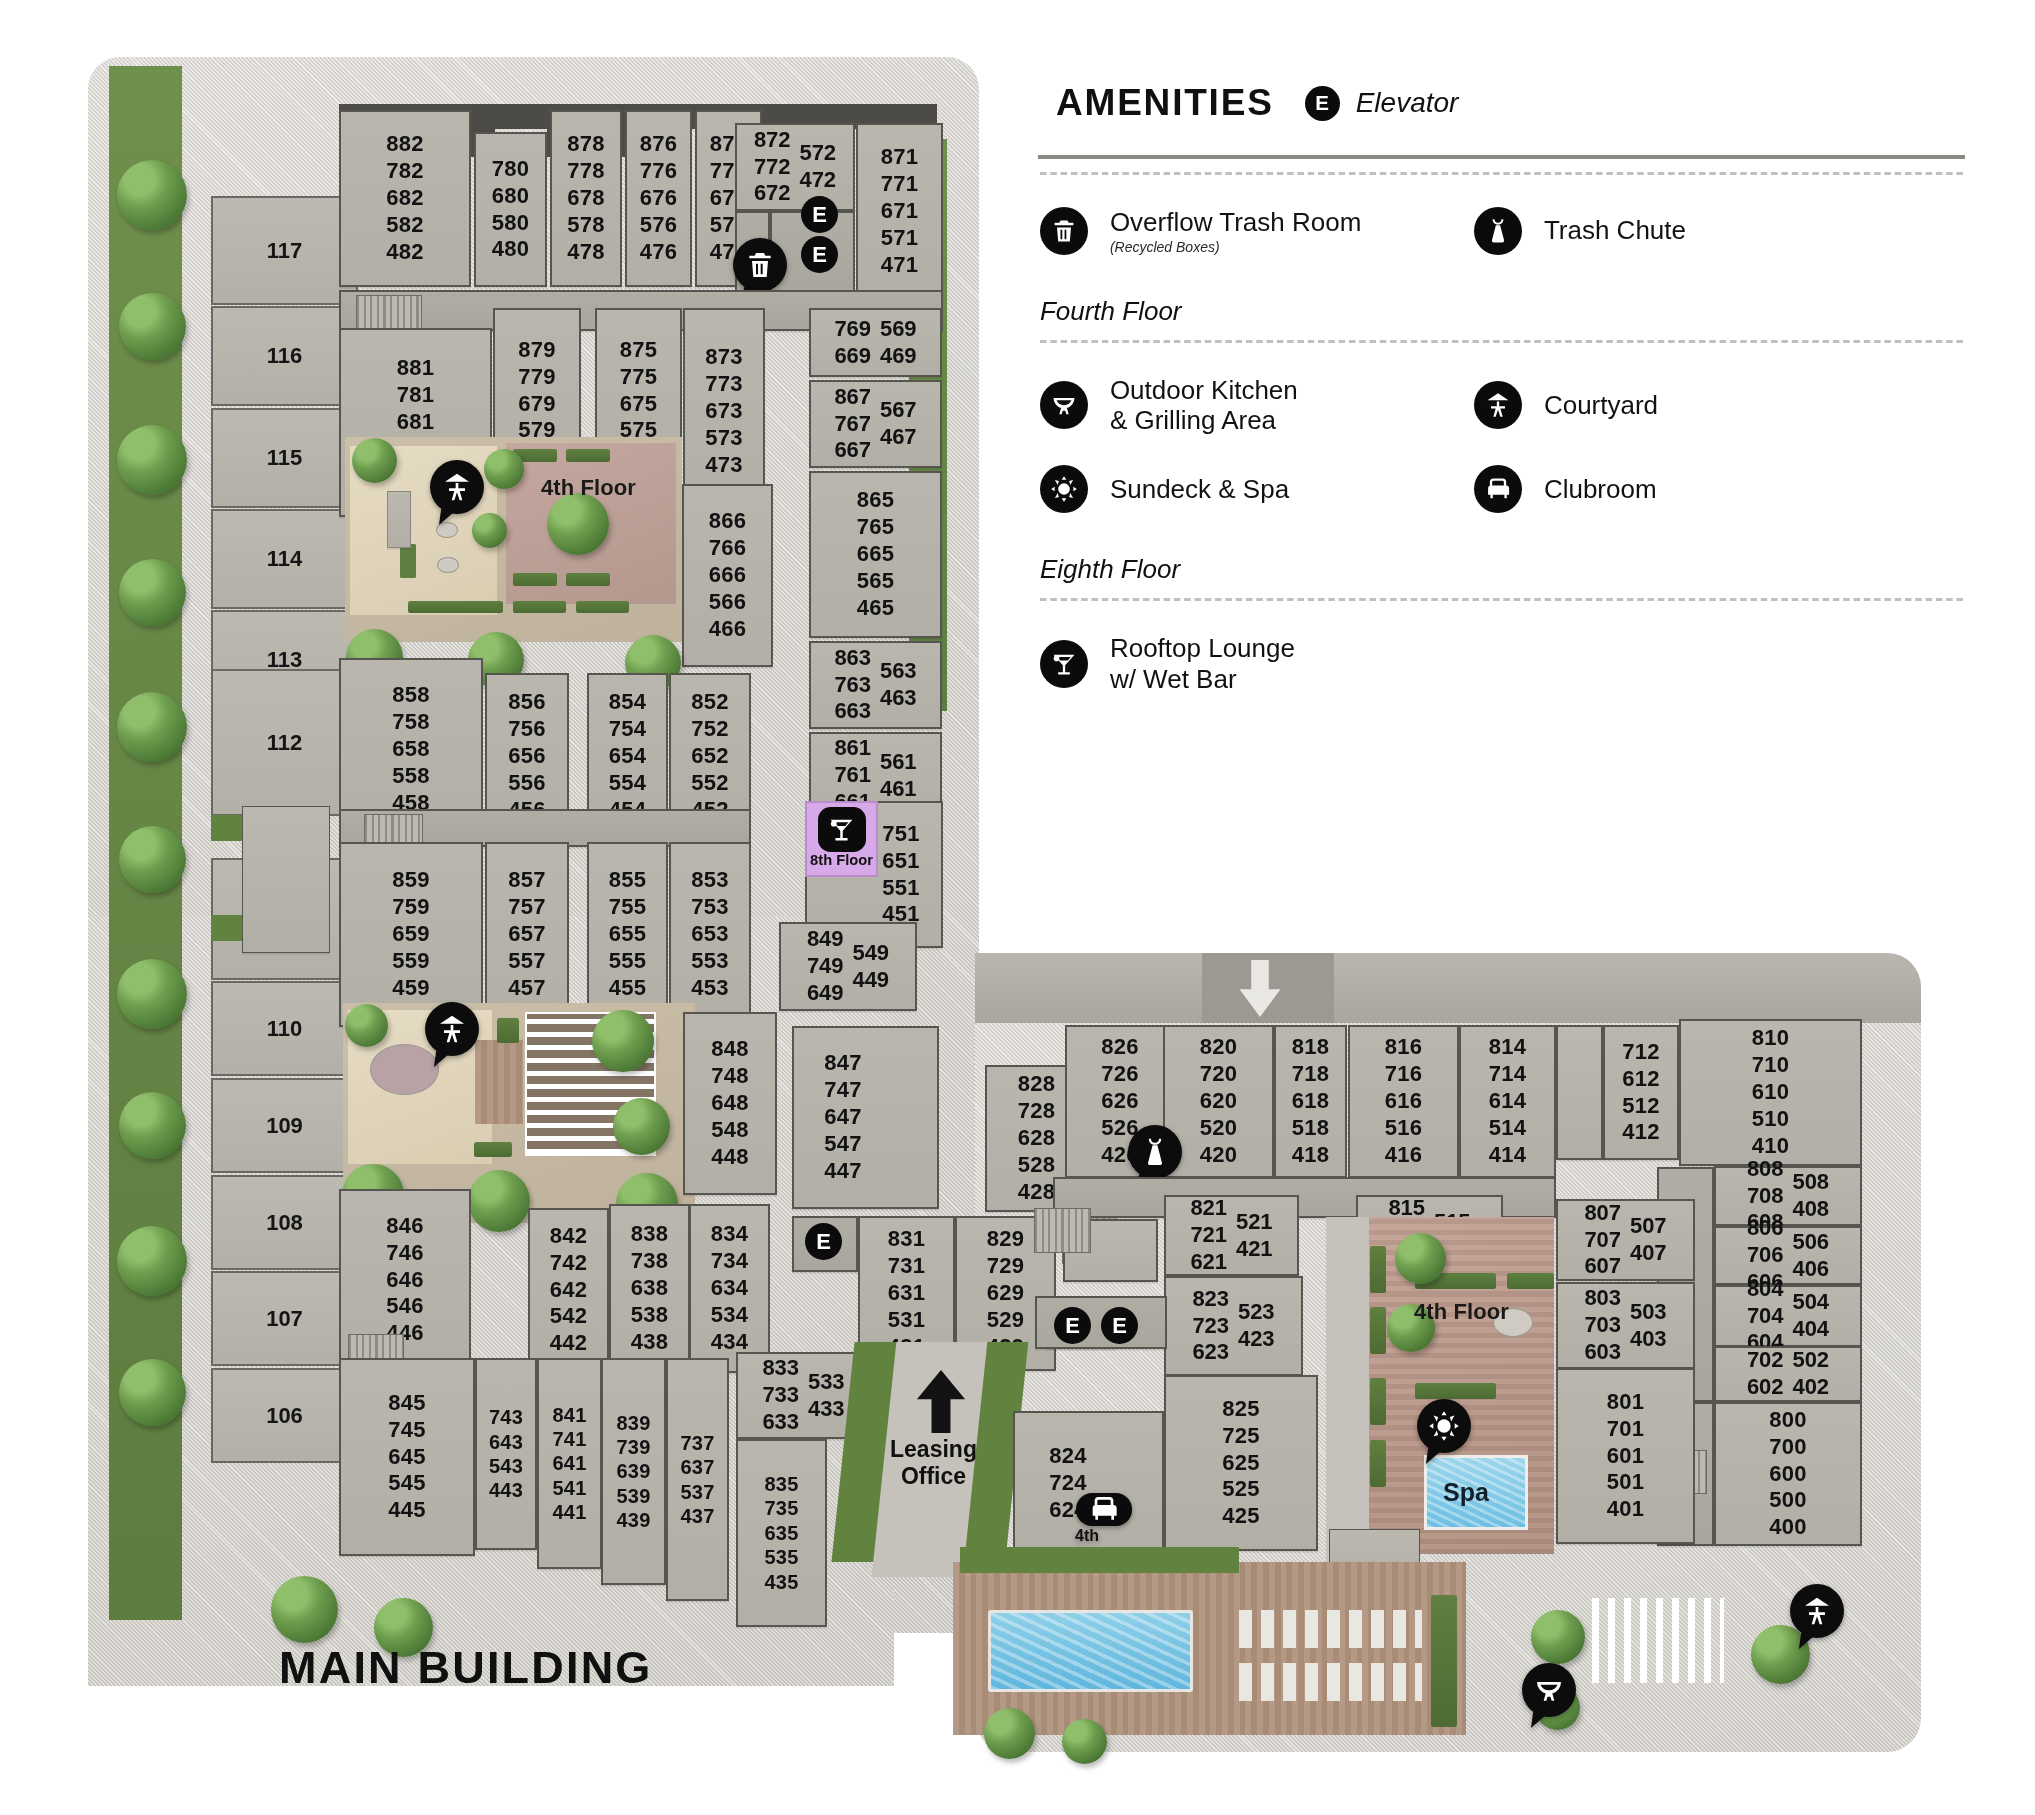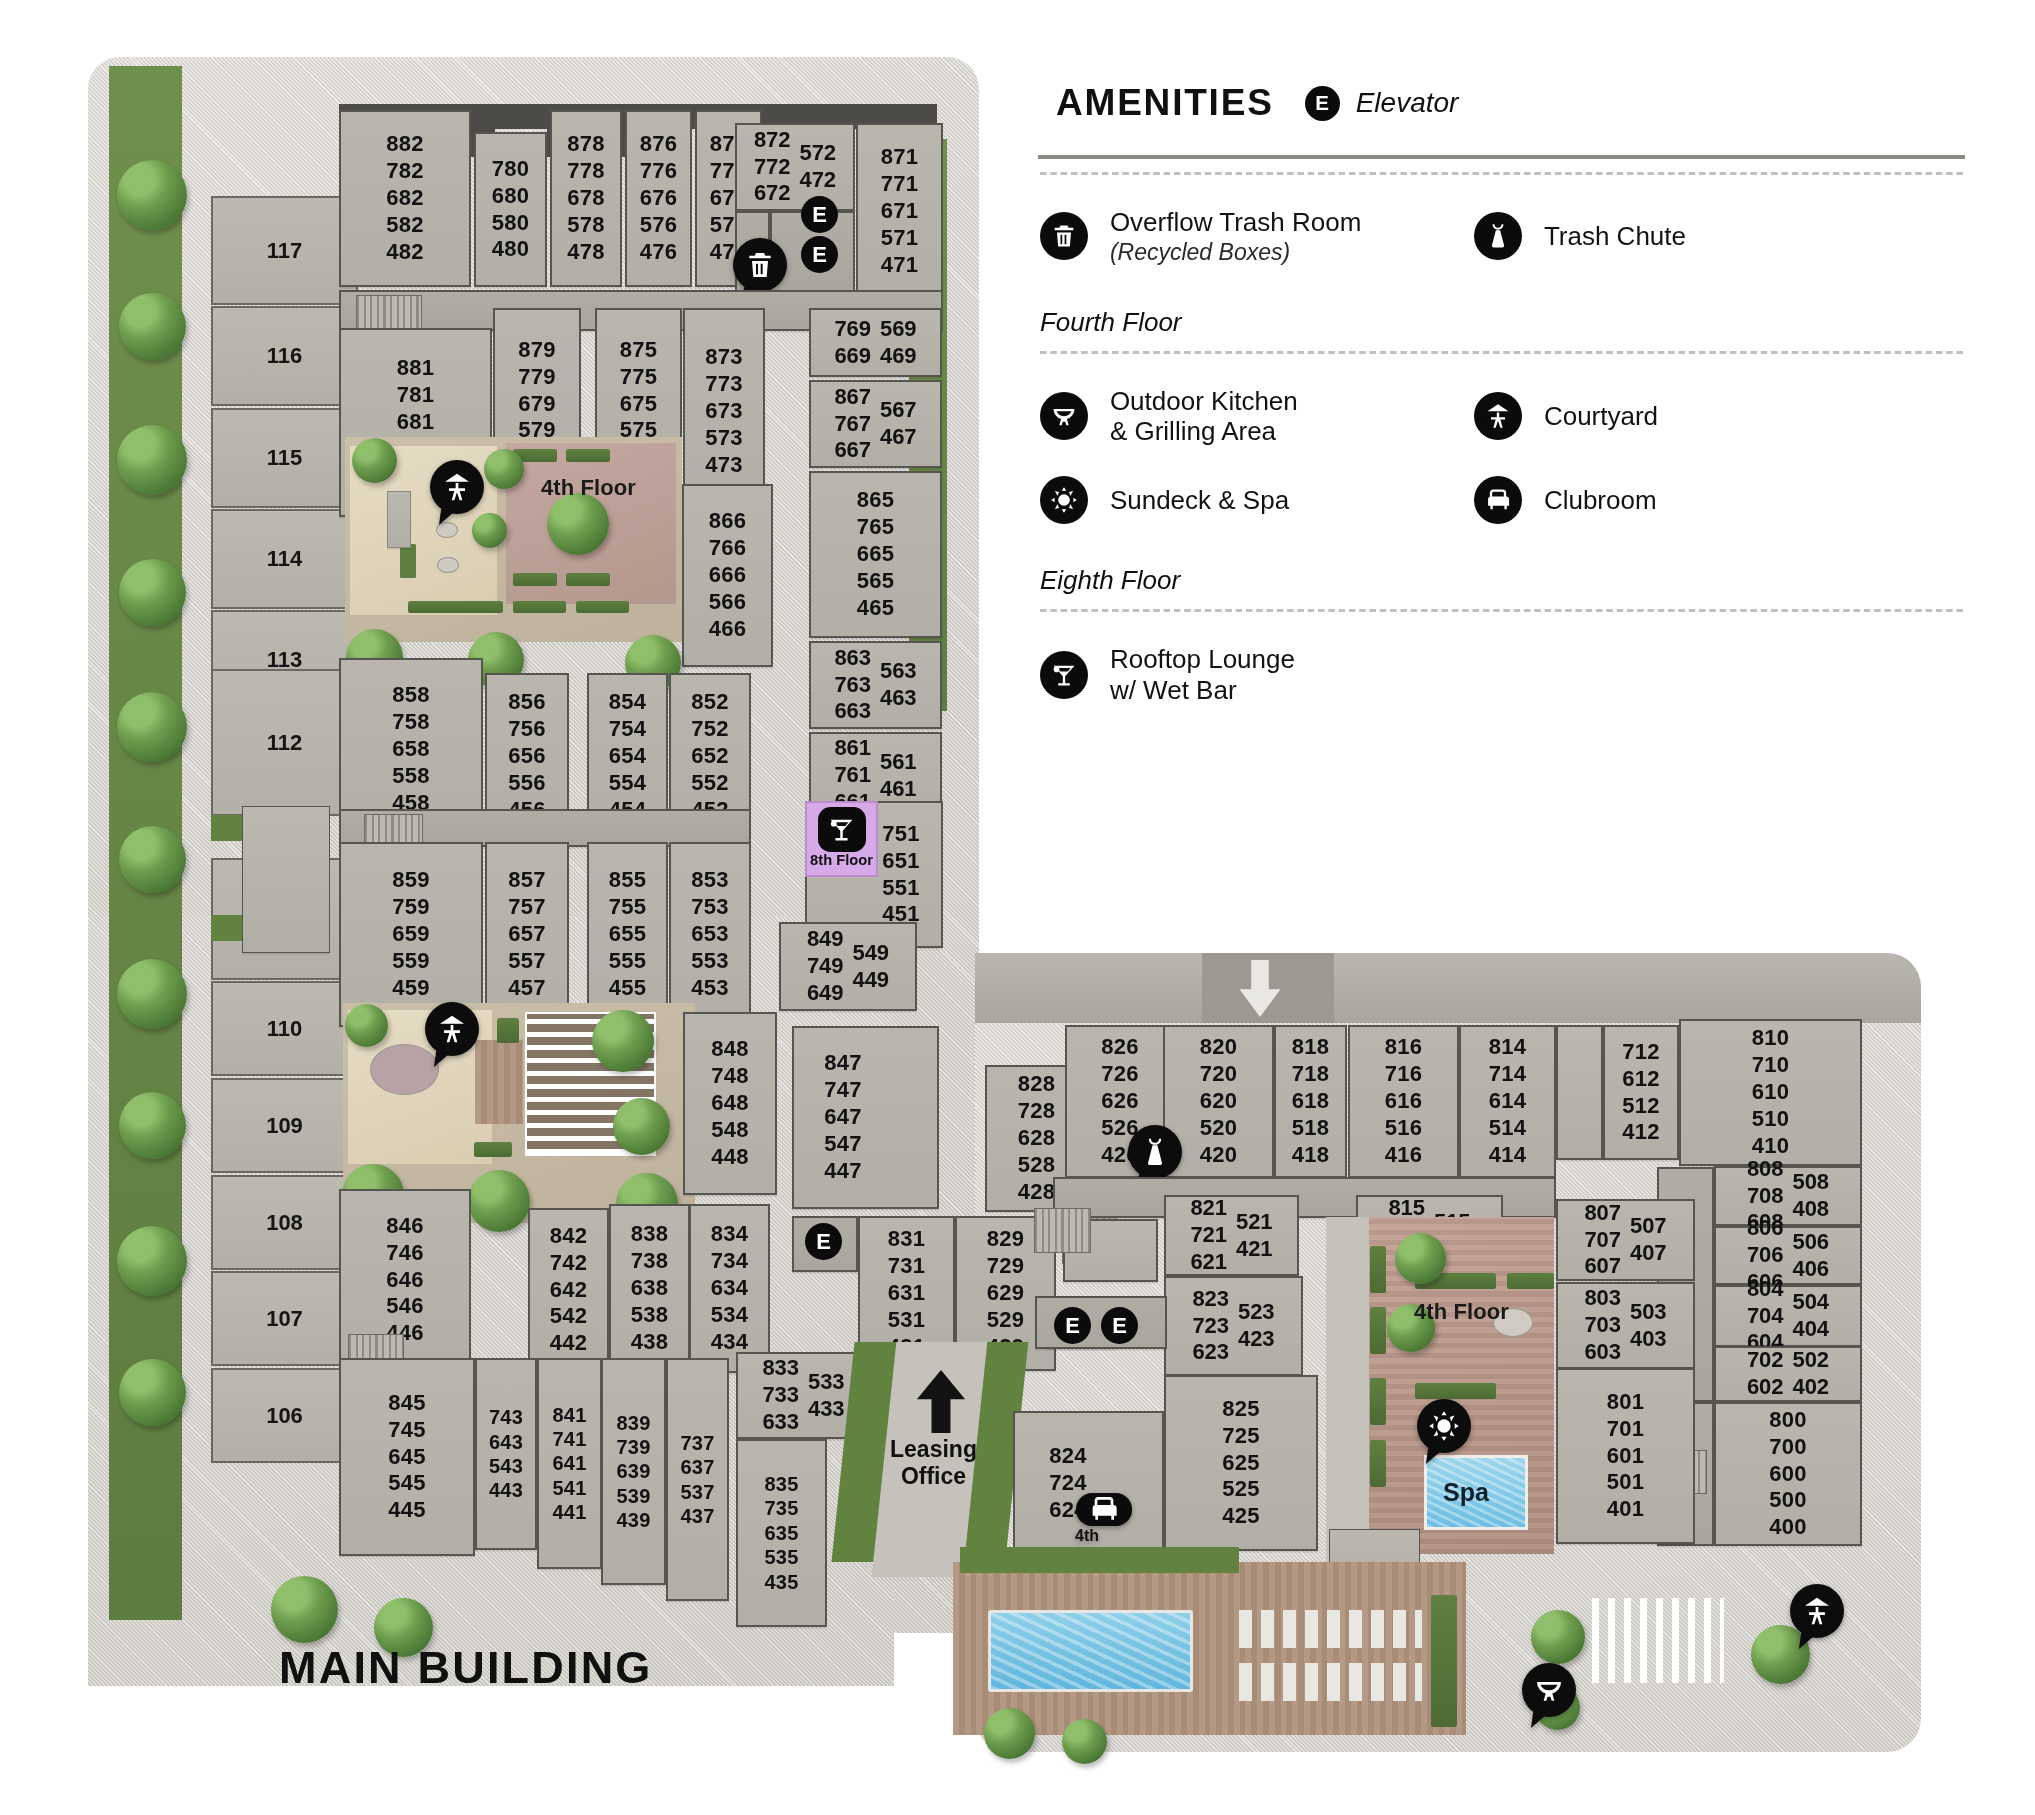--- a/index.html
+++ b/index.html
@@ -227,21 +227,21 @@
   }
   .amen {
     display:flex; align-items:center; gap:22px;
   }
   .amen .circ {
     width:48px; height:48px; border-radius:50%; background:#0b0b0b;
     display:flex; align-items:center; justify-content:center; flex:none;
   }
   .amen .circ svg { width:28px; height:28px; fill:#fff; }
   .amen .lbl { font-size:26px; line-height:1.18; color:#121212; white-space:pre-line; }
-  .amen .sub { font-size:23px; font-style:italic; color:#2a2a2a; display:block; margin-top:1.5px; }
+  .amen .sub { font-size:14px; font-style:italic; color:#2a2a2a; display:block; margin-top:1.5px; }
 </style>
 </head>
 <body>
 
 <div class="site">
 
   <div class="ground-main"></div>
   <div class="ground-main2"></div>
   <div class="ground-east"></div>
   <div class="ground-east-top"></div>

